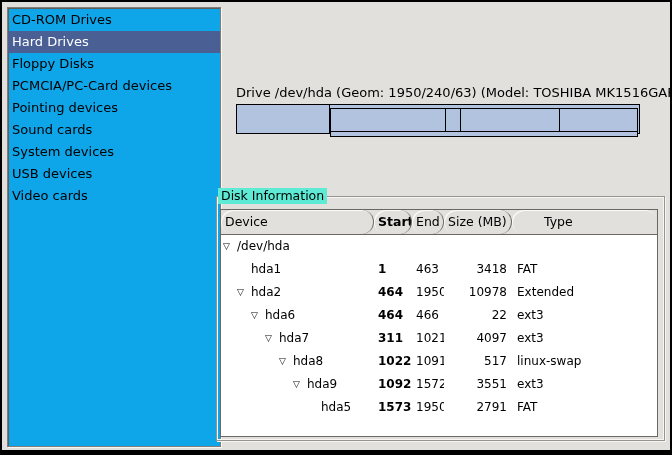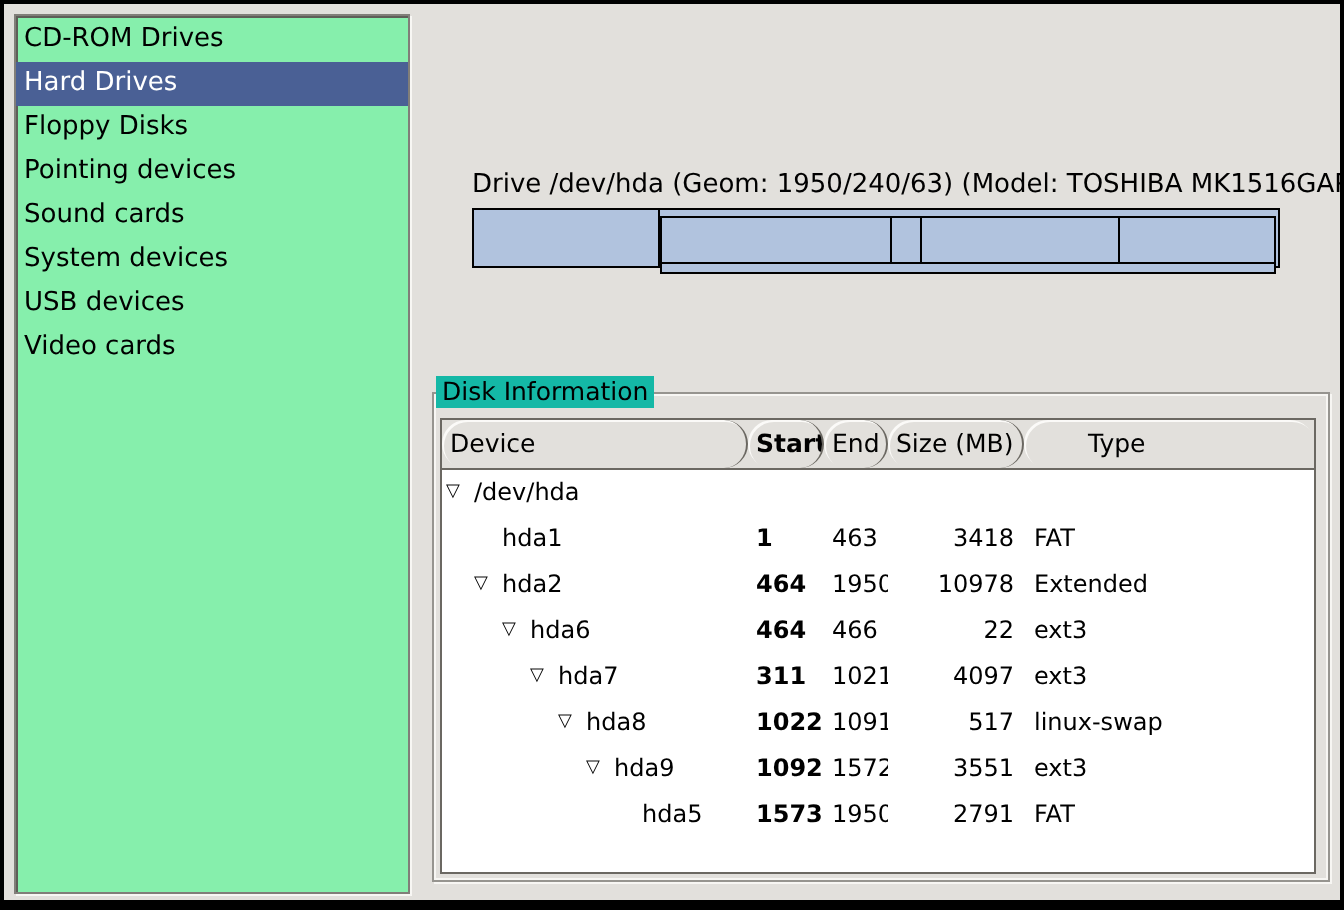--- a/index.html
+++ b/index.html
@@ -11,23 +11,23 @@
     background:#e2e0dc;
     border:solid #000;
     border-width:2px 2px 5px 2px;
     font-family:"DejaVu Sans","Liberation Sans",sans-serif;
     color:#000;
     overflow:hidden;
   }
 
   
   .sidebar {
-    position:absolute; left:5px; top:5px; width:198px; height:440px;
-    box-sizing:border-box;
-    background:#86efac;
+    position:absolute; left:5px; top:5px; width:214px; height:440px;
+    box-sizing:border-box;
+    background:#0ea5e9;
     border:1px solid #817e79;
     box-shadow: inset 1px 1px 0 #5f5d58, 1px 1px 0 #f8f7f4;
     padding-top:1px;
     overflow:hidden;
   }
   .sidebar-item {
     height:22px; line-height:22px;
     padding-left:4px;
     font-size:13px;
     white-space:nowrap;
@@ -69,21 +69,21 @@
 
   
   .groupbox {
     position:absolute; left:214px; top:194px; width:449px; height:245px;
     box-sizing:border-box;
     border:1px solid #96948f;
     box-shadow: inset 1px 1px 0 #f7f6f3, inset -1px -1px 0 #f7f6f3, 1px 1px 0 #f7f6f3;
   }
   .groupbox-label {
     position:absolute; left:216px; top:186px; z-index:2;
-    background:#14b8a6;
+    background:#5eead4;
     padding:0 3px;
     height:16px; line-height:16px;
     font-size:12.5px; white-space:nowrap;
   }
 
   
   .dtable {
     position:absolute; left:218px; top:207px; width:438px; height:228px;
     box-sizing:border-box;
     background:#fff;
@@ -123,20 +123,21 @@
     vertical-align:top;
   }
 </style>
 </head>
 <body>
 
 <div class="sidebar">
     <div class="sidebar-item">CD-ROM Drives</div>
     <div class="sidebar-item selected" style="background: rgb(74, 96, 149); color: rgb(255, 255, 255);">Hard Drives</div>
     <div class="sidebar-item">Floppy Disks</div>
+    <div class="sidebar-item">PCMCIA/PC-Card devices</div>
     <div class="sidebar-item">Pointing devices</div>
     <div class="sidebar-item">Sound cards</div>
     <div class="sidebar-item">System devices</div>
     <div class="sidebar-item">USB devices</div>
     <div class="sidebar-item">Video cards</div>
   </div>
 
 <div class="drive-title">Drive /dev/hda (Geom: 1950/240/63) (Model: TOSHIBA MK1516GAP)</div>
 
 <div class="disk-bar" style="background: rgb(177, 195, 222);">

